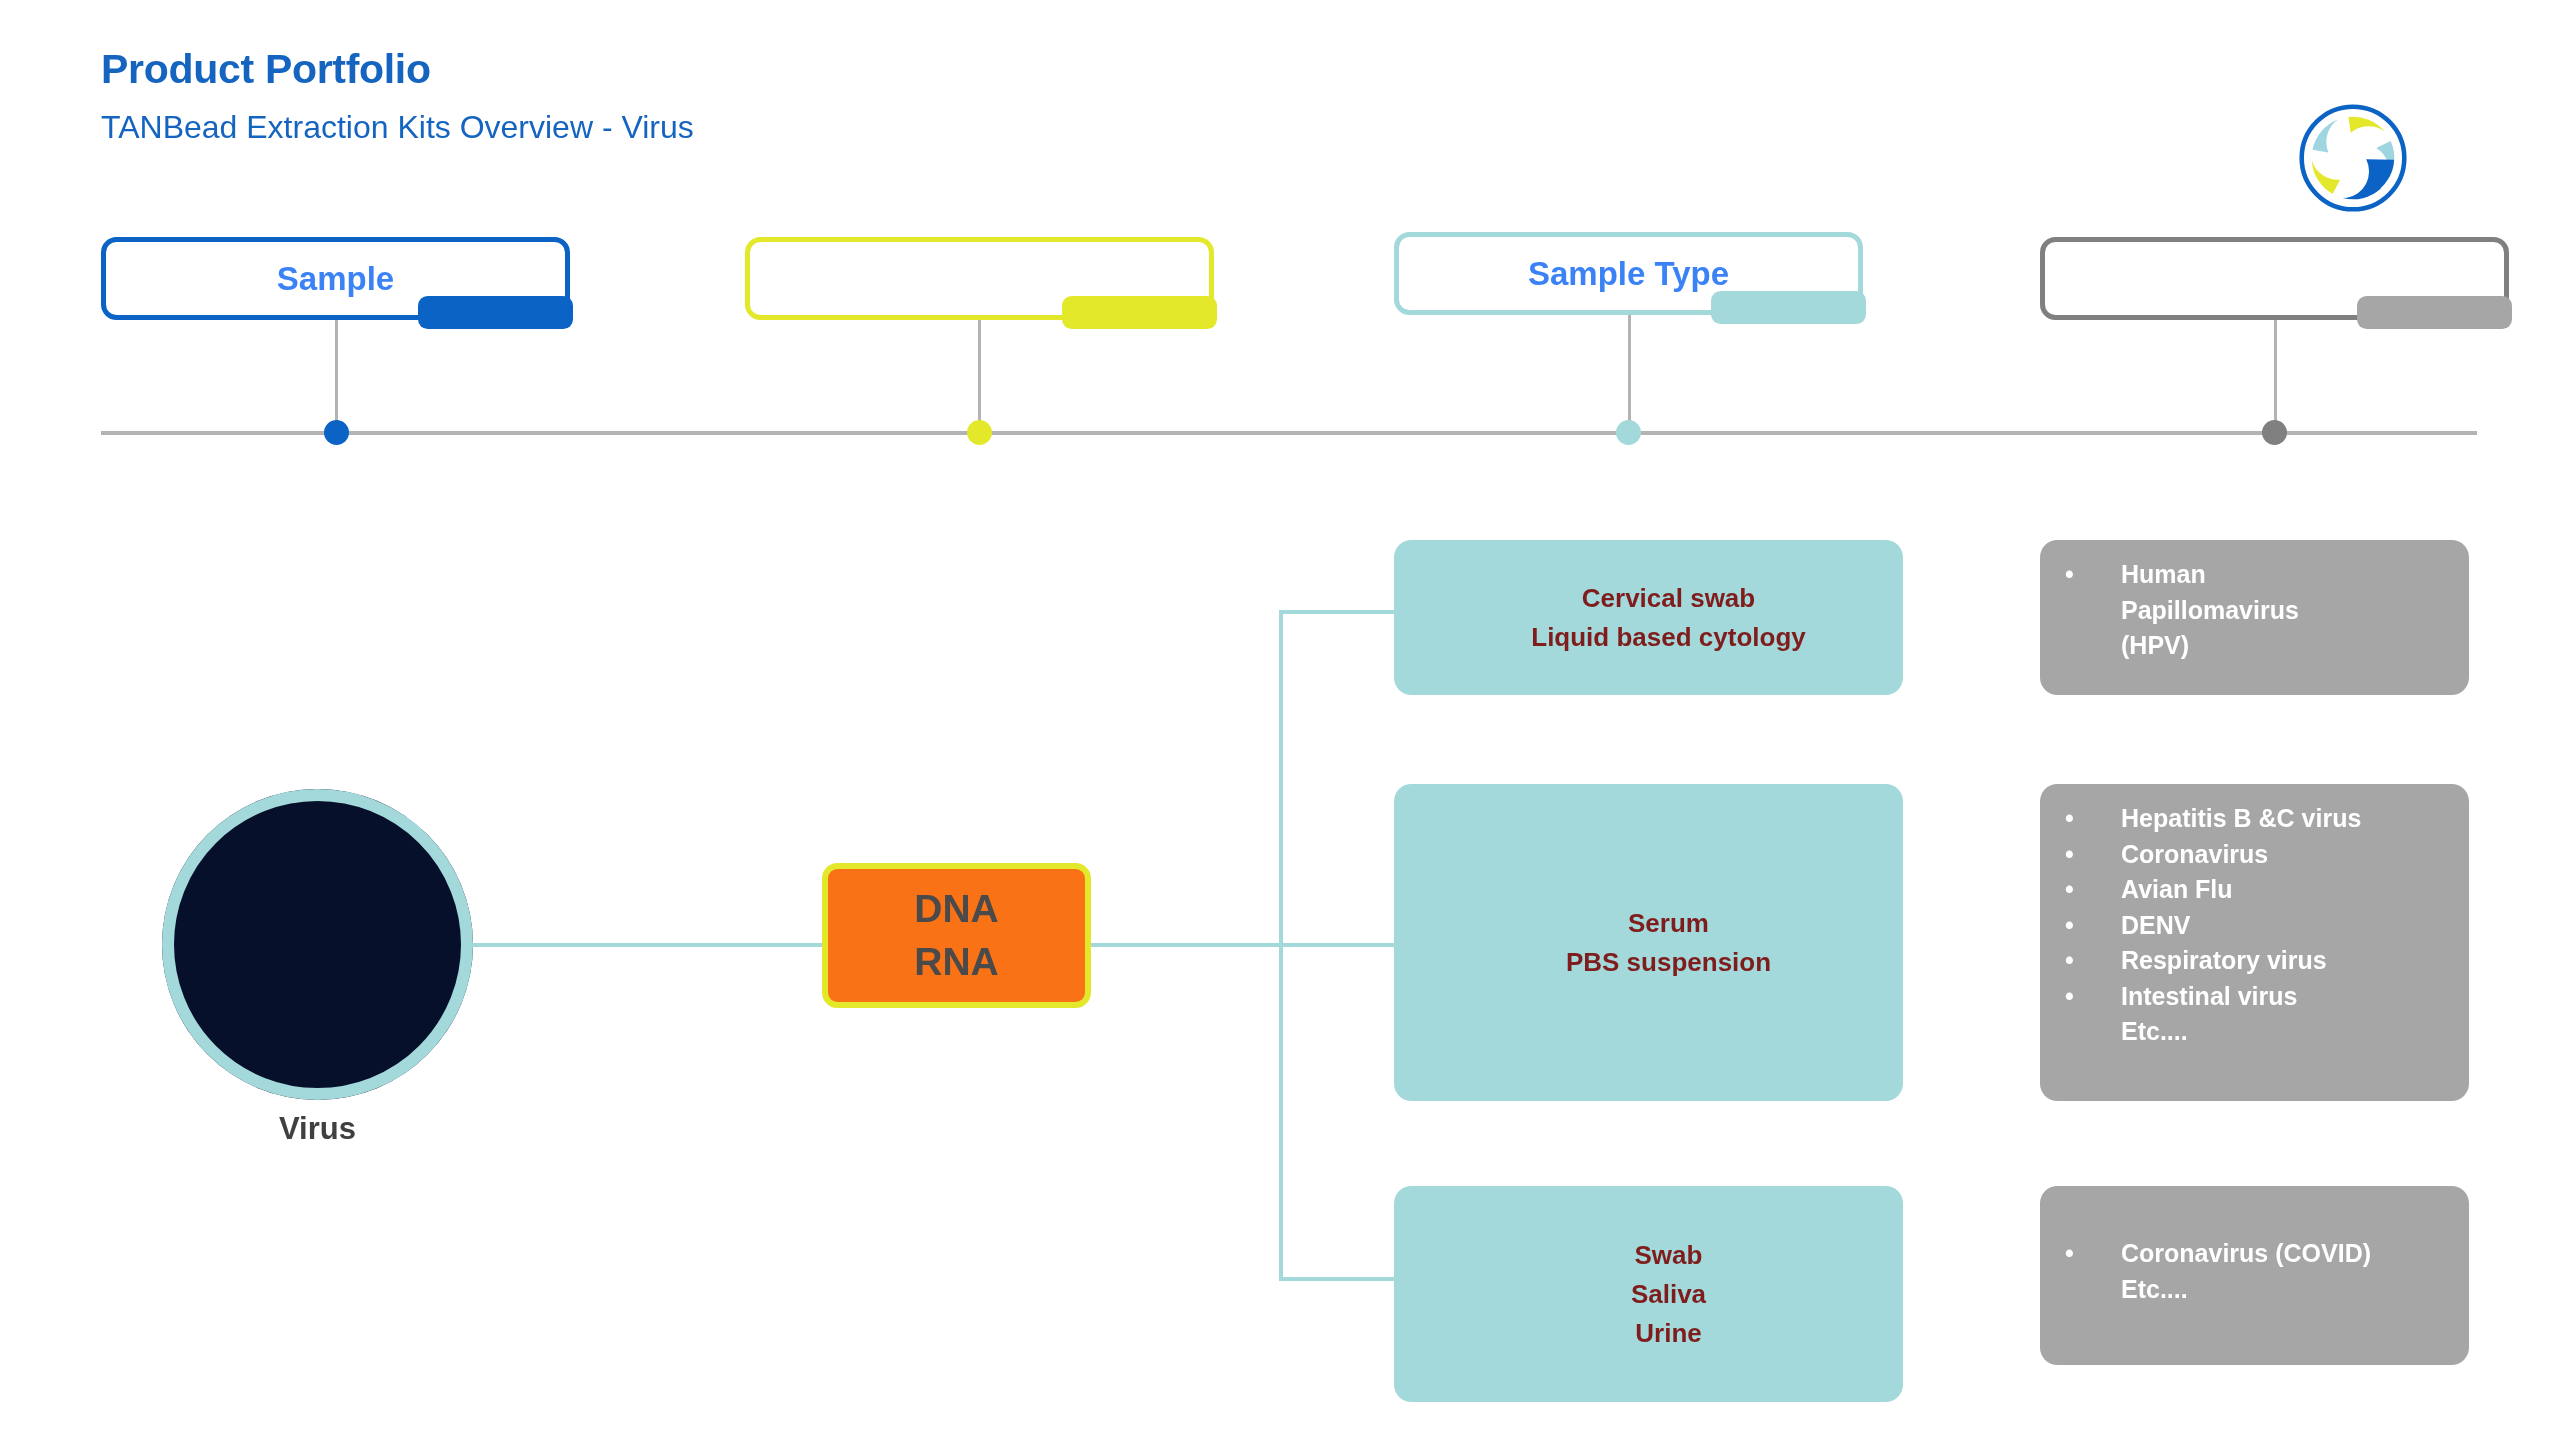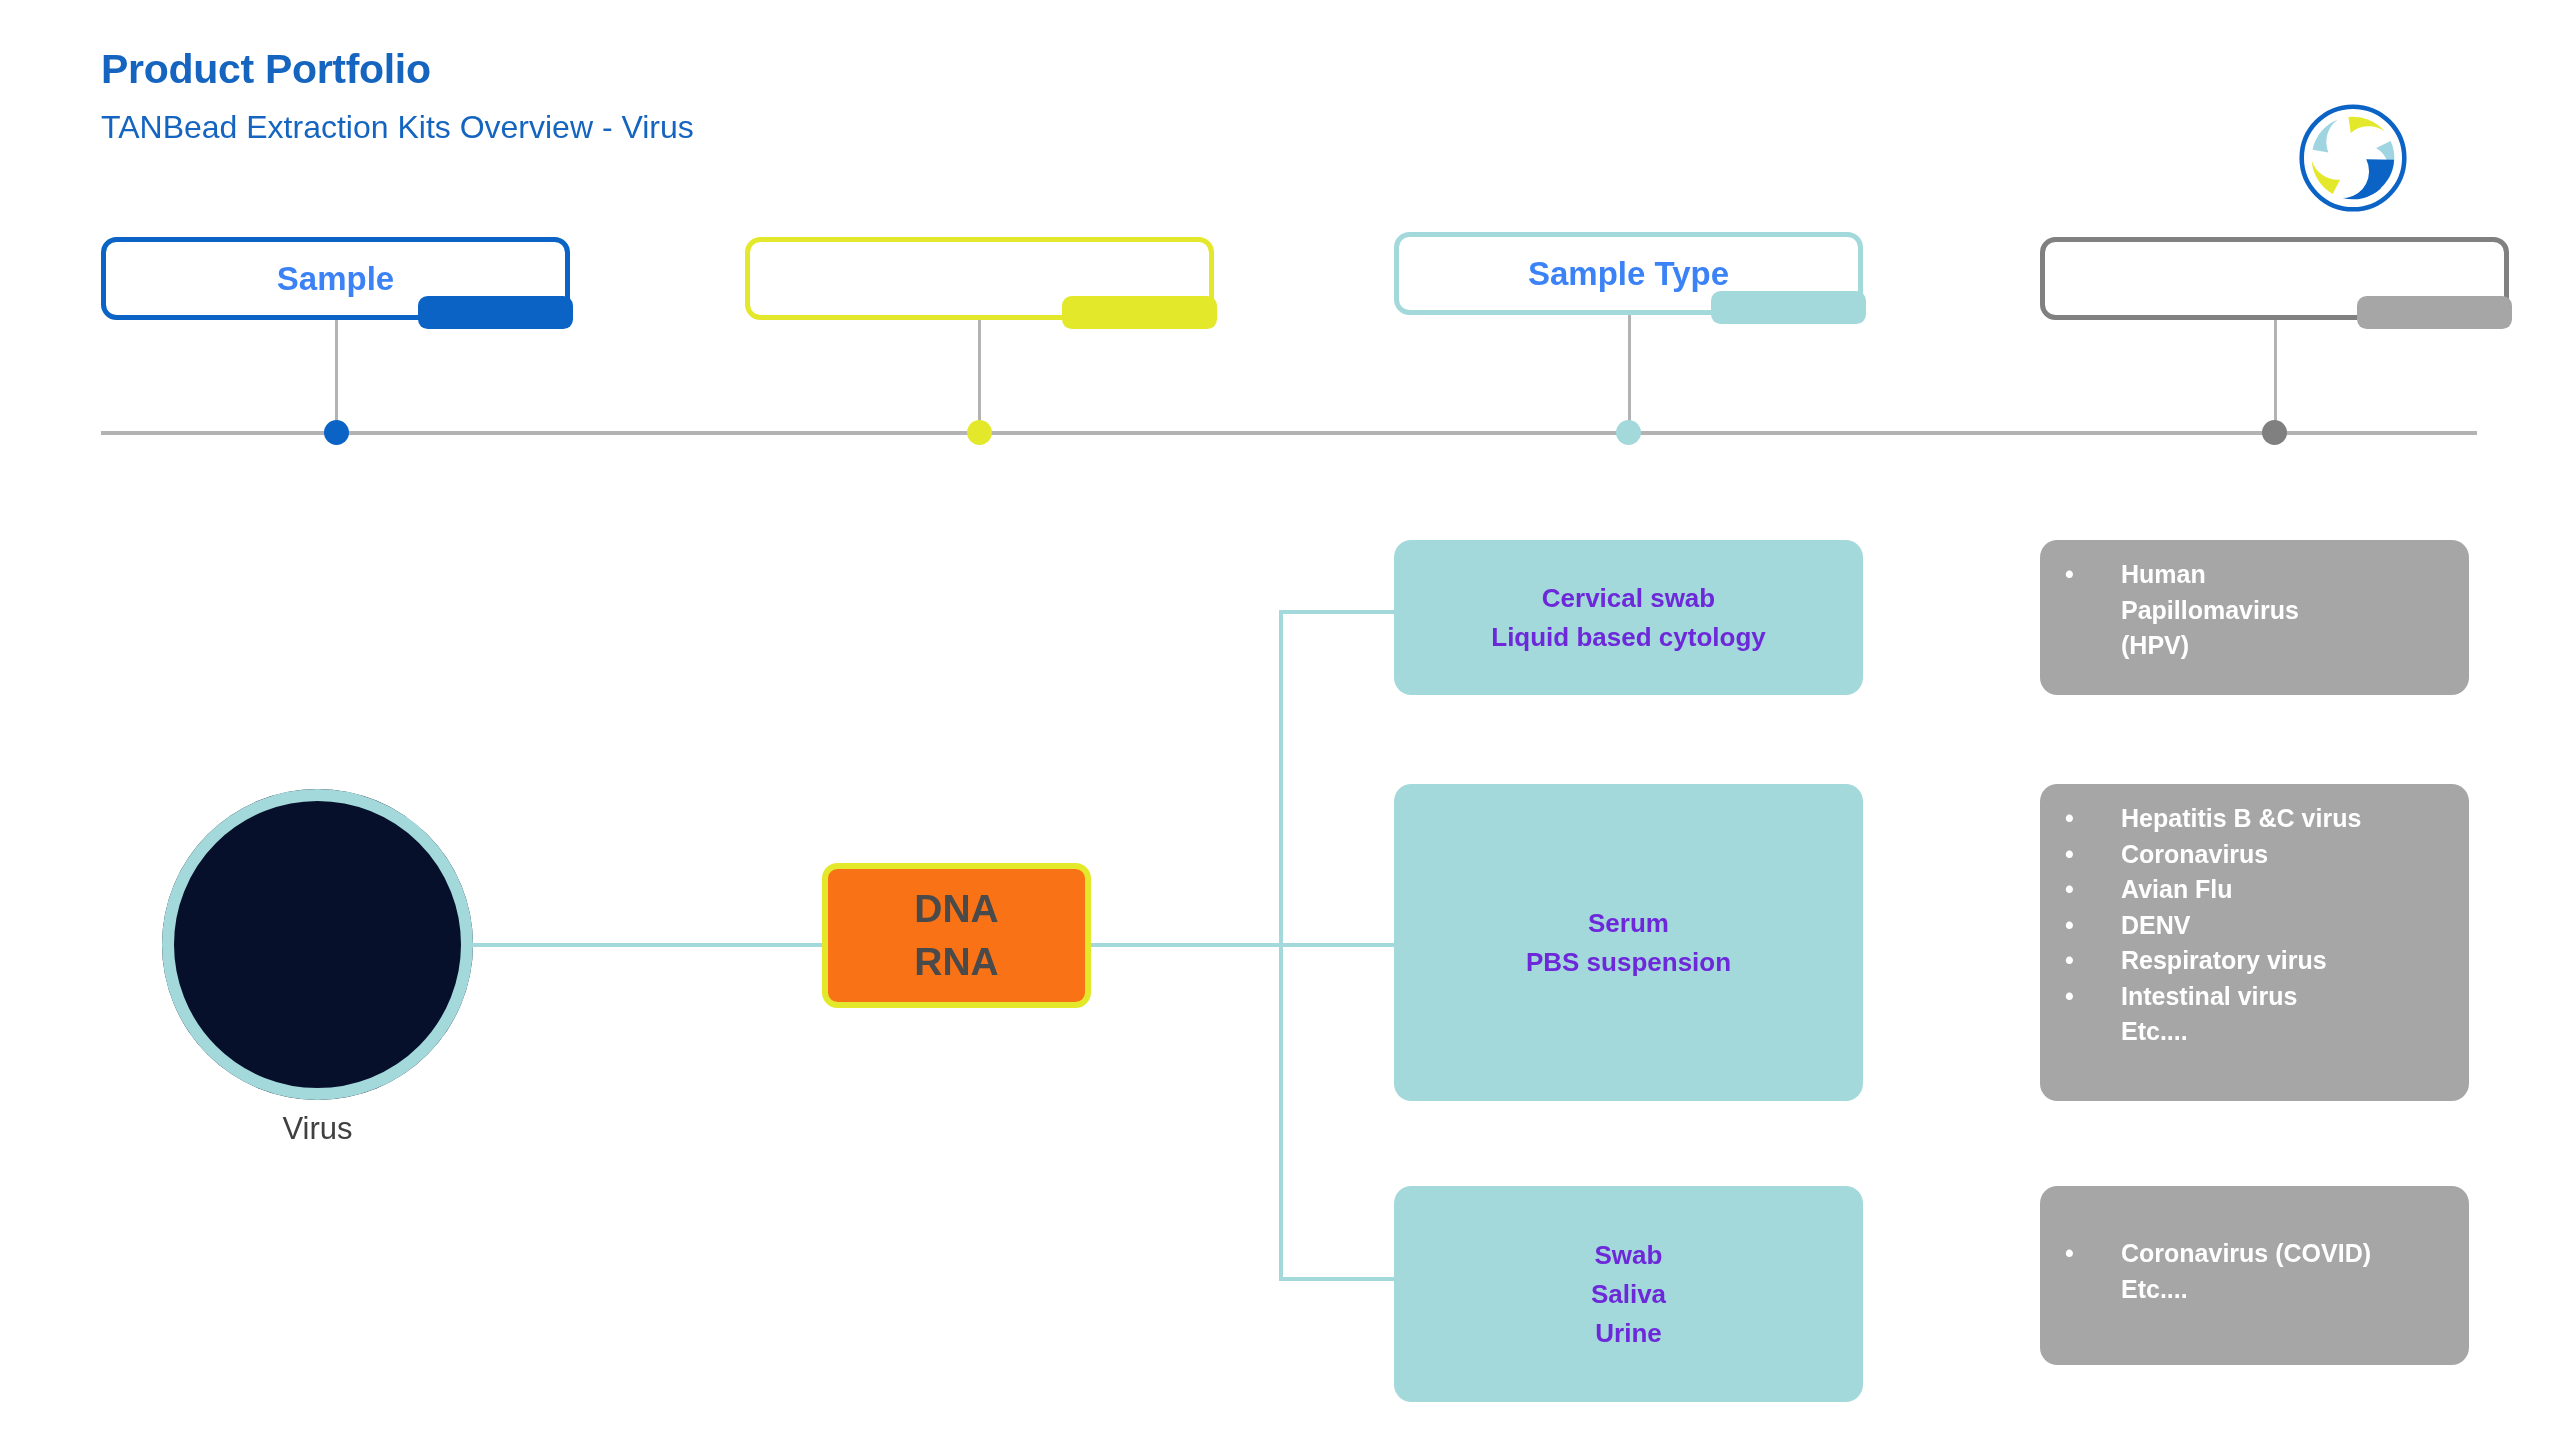--- a/index.html
+++ b/index.html
@@ -135,21 +135,21 @@
       radial-gradient(ellipse 21px 44px at 24% 82%, #5d8cc6 0 60%, transparent 63%),
       radial-gradient(circle at 50% 50%, #102a5c 0%, #050d24 75%);
   }
   .virus-label {
     position: absolute;
     left: 162px;
     top: 1111px;
     width: 311px;
     text-align: center;
     font-size: 31px;
-    font-weight: normal;
+    font-weight: bold;
     color: #404040;
   }
 
   
   .target-box {
     position: absolute;
     left: 822px;
     top: 863px;
     width: 269px;
     height: 145px;
@@ -172,25 +172,26 @@
 
   
   .stype {
     position: absolute;
     background: #a3d9db;
     border-radius: 17.4px;
     display: flex;
     flex-direction: column;
     align-items: center;
     justify-content: center;
-    color: #6d28d9;
+    color: #7f1d1d;
     font-size: 26px;
     font-weight: bold;
     line-height: 1.5;
     z-index: 3;
+    padding-left: 40px;
   }
 
   
   .appbox {
     position: absolute;
     background: #a6a6a6;
     border-radius: 17.4px;
     box-sizing: border-box;
     padding: 17.4px 25px;
     color: #ffffff;

